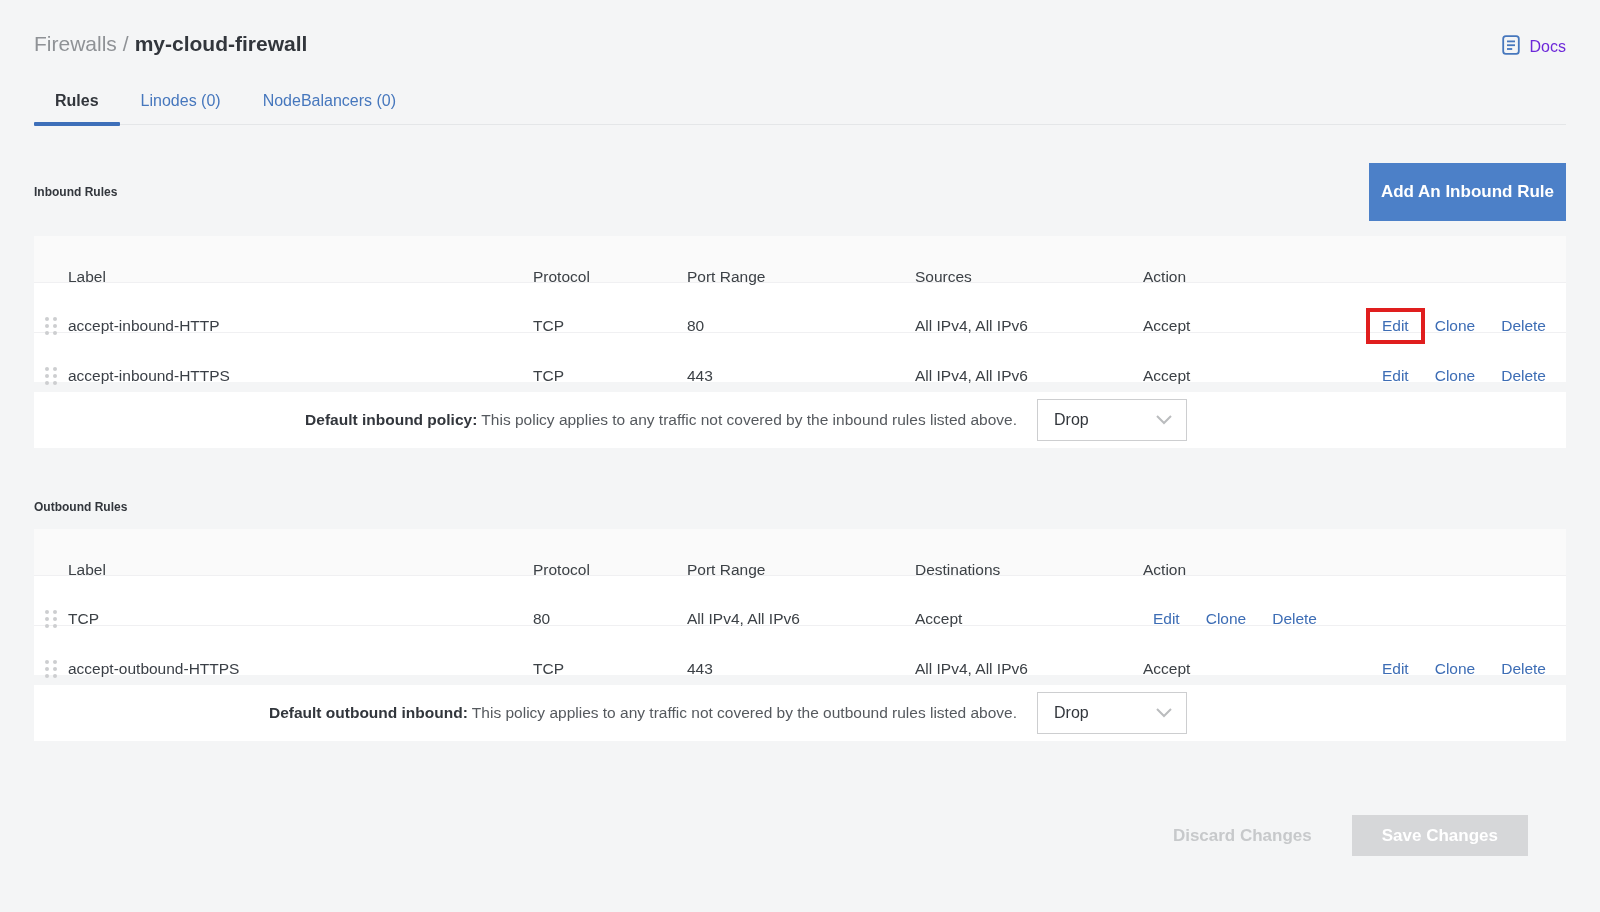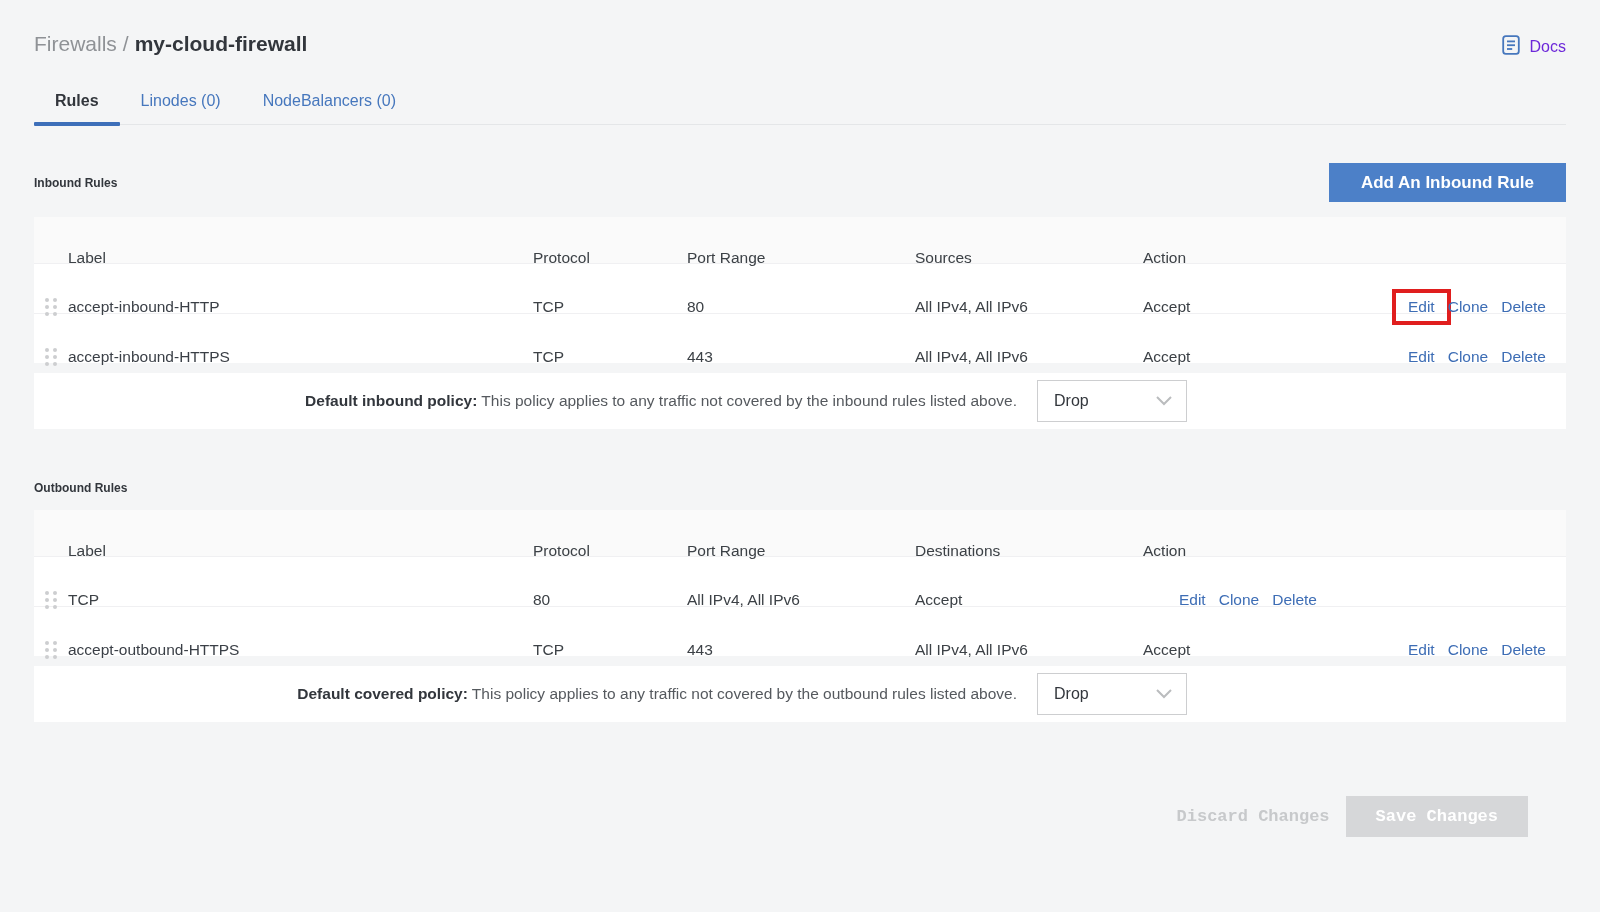--- a/index.html
+++ b/index.html
@@ -21,47 +21,47 @@
   .tab { font-size:16px; padding:8px 21px 14px 21px; color:#4677bd; cursor:pointer; position:relative; }
   .tab.active { color:#32363c; font-weight:700; }
   .tab.active::after { content:""; position:absolute; left:0; right:0; bottom:-2px; height:4px;
     background:#3d6fb9; border-radius:1px; }
 
   
   .section-head { display:flex; justify-content:space-between; align-items:center; margin-top:38px; }
   .section-head.second { margin-top:52px; }
   .section-title { font-size:12px; font-weight:700; color:#32363c; }
   .add-btn { background:#4c80c8; color:#fff; border:none; font-size:17px; font-weight:700;
-    padding:10px 32px; height:39px; cursor:pointer; font-family:inherit; }
+    padding:10px 12px; height:58px; cursor:pointer; font-family:inherit; }
 
   
   .rule-table { margin-top:15px; }
   .trow { display:grid; grid-template-columns:26px 465px 154px 228px 228px 194px 1fr;
     align-items:center; padding-left:8px; }
   .thead-row { background:#fafafa; height:46px; }
   .th { color:#8a8d92; font-size:15.5px; }
   .data-row { background:#ffffff; height:50px; border-top:1px solid #f0f0f2; }
   .cell { font-size:15.5px; color:#3c4146;margin-top:32px; }
   .label-cell { color:#3a3f46; }
   .handle-cell { display:flex; align-items:center; justify-content:flex-start; padding-left:2px; cursor:grab; }
-  .actions-cell { display:flex; justify-content:flex-end; align-items:center; gap:13px; padding-right:20px; }
+  .actions-cell { display:flex; justify-content:flex-end; align-items:center; gap:26px; padding-right:20px; }
   .row-link { color:#3d6db5; font-size:15.5px; text-decoration:none; cursor:pointer; }
   .hl-box { border:4px solid #e01e1e; padding:5px 12px; margin:-9px -16px -9px -12px; display:inline-block; }
 
   
   .policy-row { display:flex; align-items:center; background:#ffffff; height:56px; margin-top:10px; }
   .policy-text { width:983px; text-align:right; font-size:15.5px; color:#55595e; }
   .policy-text b { color:#32363c; font-weight:700; }
   .policy-select { margin-left:20px; width:150px; height:42px; background:#fff; border:1px solid #cdced0;
     display:flex; align-items:center; justify-content:space-between; padding:0 14px 0 16px;
     font-size:16px; color:#32363c; cursor:pointer; }
 
   
-  .footer { display:flex; justify-content:flex-end; gap:16px;
-    margin-top:74px; padding-right:38px;font-family:Liberation Mono, monospace; }
+  .footer { display:flex; justify-content:flex-end; gap:40px;
+    margin-top:74px; padding-right:38px; }
   .discard-btn { background:none; border:none; color:#c7c9cb; font-size:17px; font-weight:700;
     cursor:default; font-family:inherit; }
   .save-btn { background:#d6d7d9; border:none; color:#ffffff; font-size:17px; font-weight:700;
     padding:10px 30px; height:41px; cursor:default; font-family:inherit; }
 </style>
 </head>
 <body>
 
 <div class="page">
 
@@ -206,21 +206,21 @@
           <div class="cell">All IPv4, All IPv6</div>
           <div class="cell">Accept</div>
           <div class="cell actions-cell">
             <a class="row-link">Edit</a>
             <a class="row-link">Clone</a>
             <a class="row-link">Delete</a>
           </div>
         </div>
       </div>
       <div class="policy-row">
-        <div class="policy-text"><b>Default covered policy:</b> This policy applies to any traffic not covered by the outbound rules listed above.</div>
+        <div class="policy-text"><b>Default outbound inbound:</b> This policy applies to any traffic not covered by the outbound rules listed above.</div>
         <div class="policy-select">
           <span>Drop</span>
           <svg width="16" height="10" viewBox="0 0 16 10">
             <polyline points="1,1 8,8 15,1" fill="none" stroke="#babcbe" stroke-width="2"></polyline>
           </svg>
         </div>
       </div>
     </div>
 
   <div class="footer">

